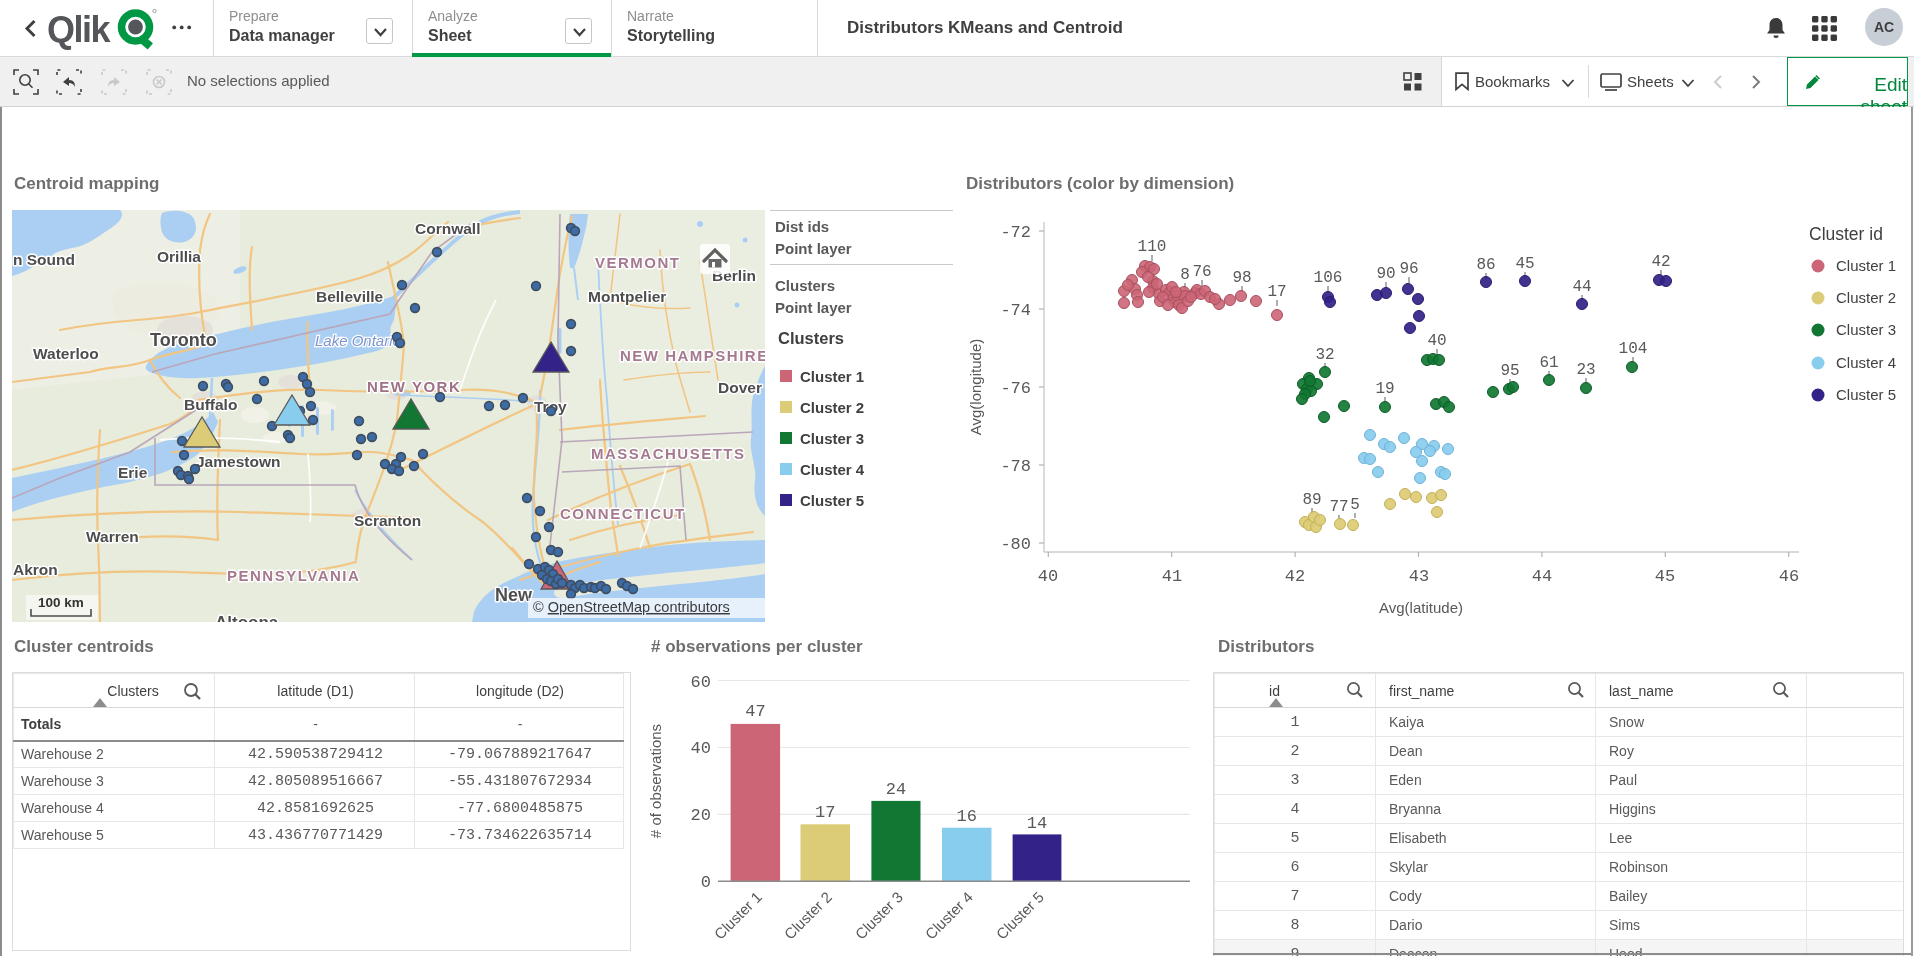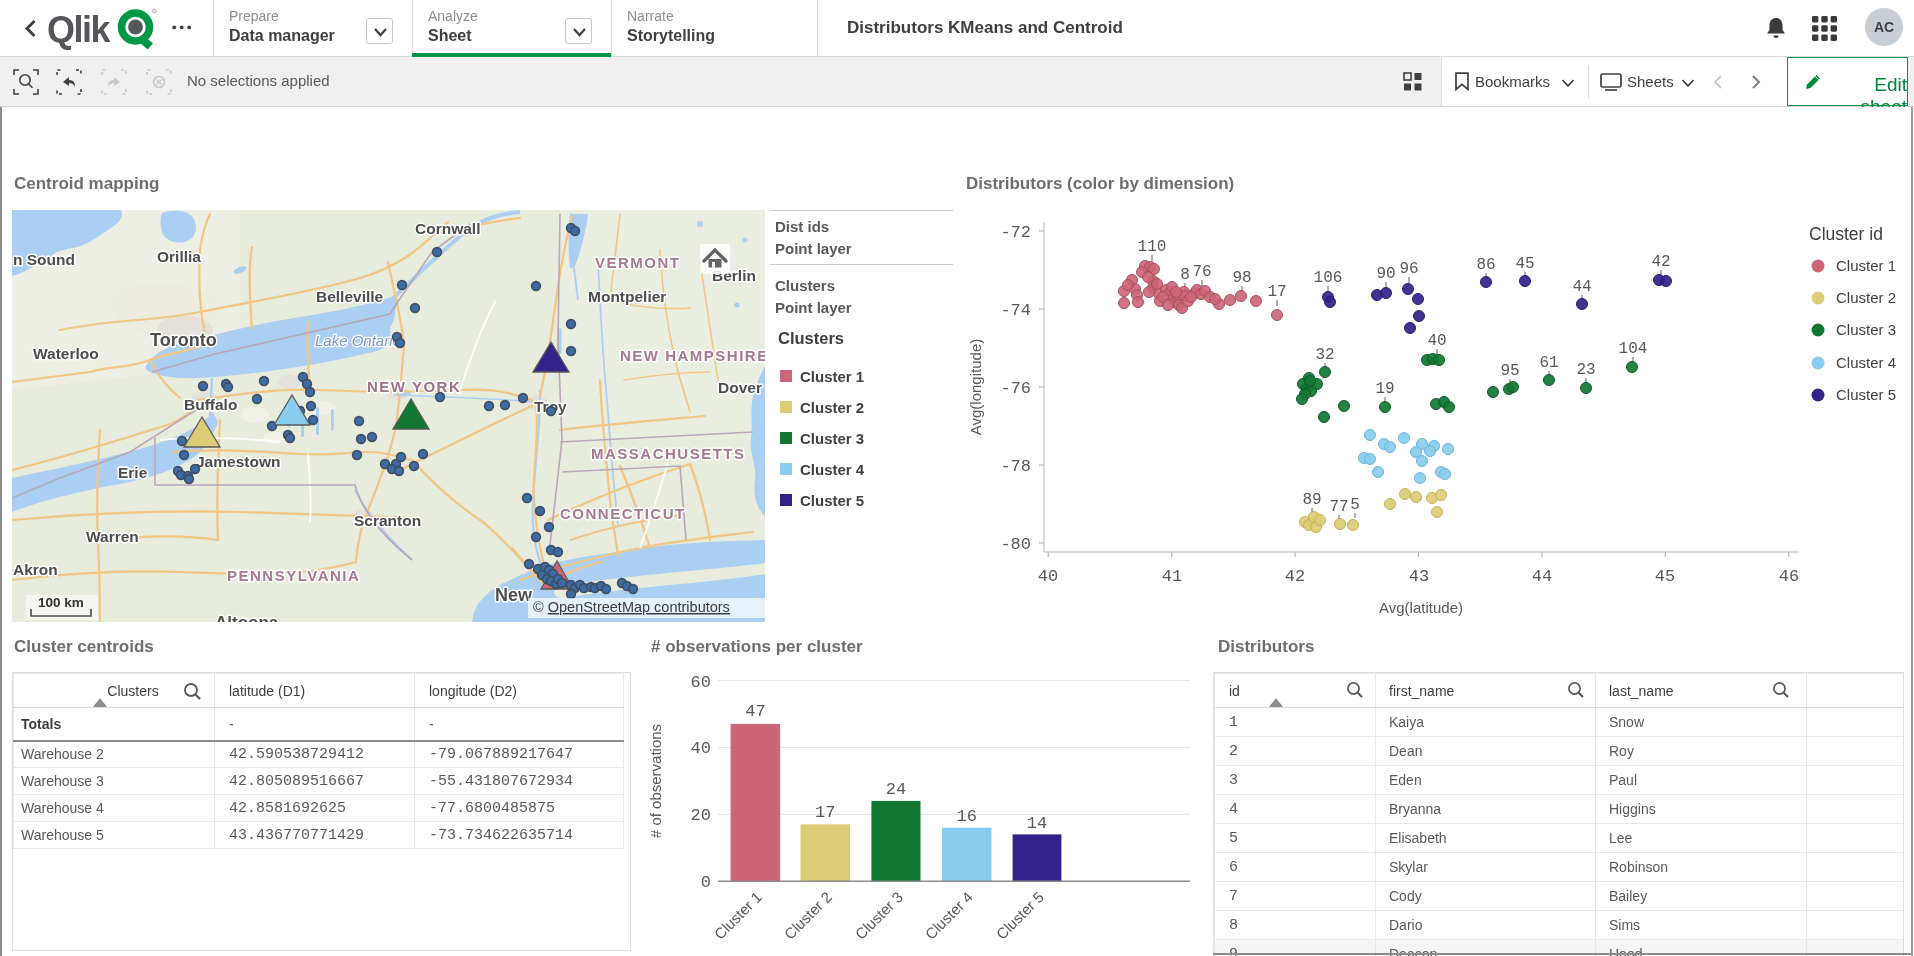--- a/index.html
+++ b/index.html
@@ -26,21 +26,21 @@
 
 #sheet { position:absolute; left:0; top:107px; width:1914px; height:849px; background:#fff; }
 #sheettitle { position:absolute; left:20px; top:11px; font-size:27px; color:#a9acae; }
 .ctitle { position:absolute; font-size:17px; font-weight:bold; color:#6e6e6e; }
 #rightedge { position:absolute; left:1911px; top:0; width:2px; height:849px; background:#9a9a9a; }
 
 .qtable { position:absolute; border-collapse:collapse; table-layout:fixed; font-size:14px; color:#595959; background:#fff; }
 .qtable th, .qtable td { border:1px solid #e7e7e7; padding:0 14px; font-weight:normal; overflow:hidden; white-space:nowrap; }
 .qtable thead th { height:34px; color:#404040; border-bottom:1px solid #d9d9d9; }
 .num { font-family:"Liberation Mono", monospace; font-size:15px; }
-.r { text-align:left; }
+.r { text-align:center; }
 .l { text-align:left; }
 </style>
 </head>
 <body>
 
 <div id="hdr">
   <svg class="abs" style="left:24px;top:19px" width="13" height="19" viewBox="0 0 13 19">
       <polyline points="10.5,2 3,9.5 10.5,17" fill="none" stroke="#404040" stroke-width="3"></polyline>
     </svg>
 

